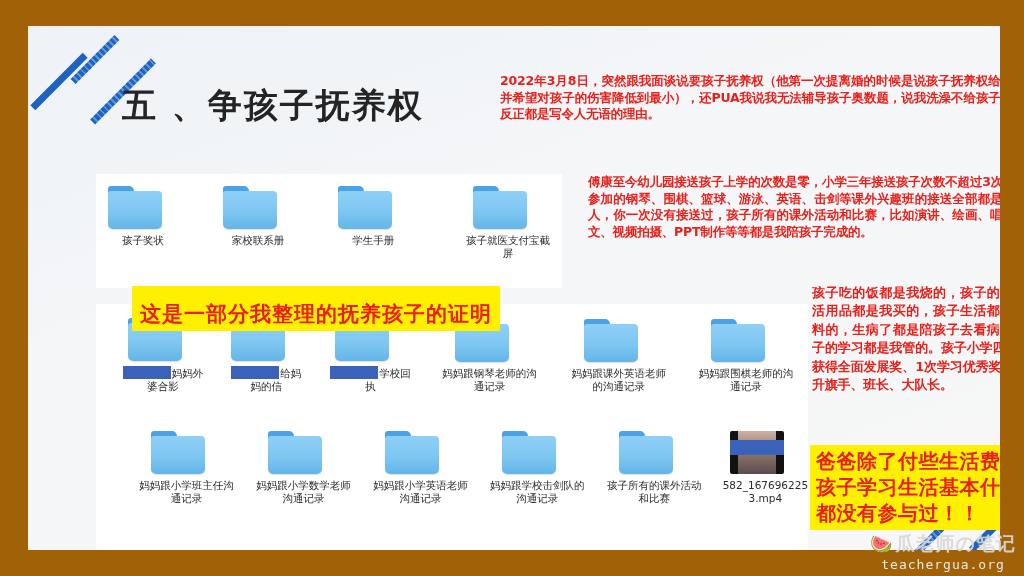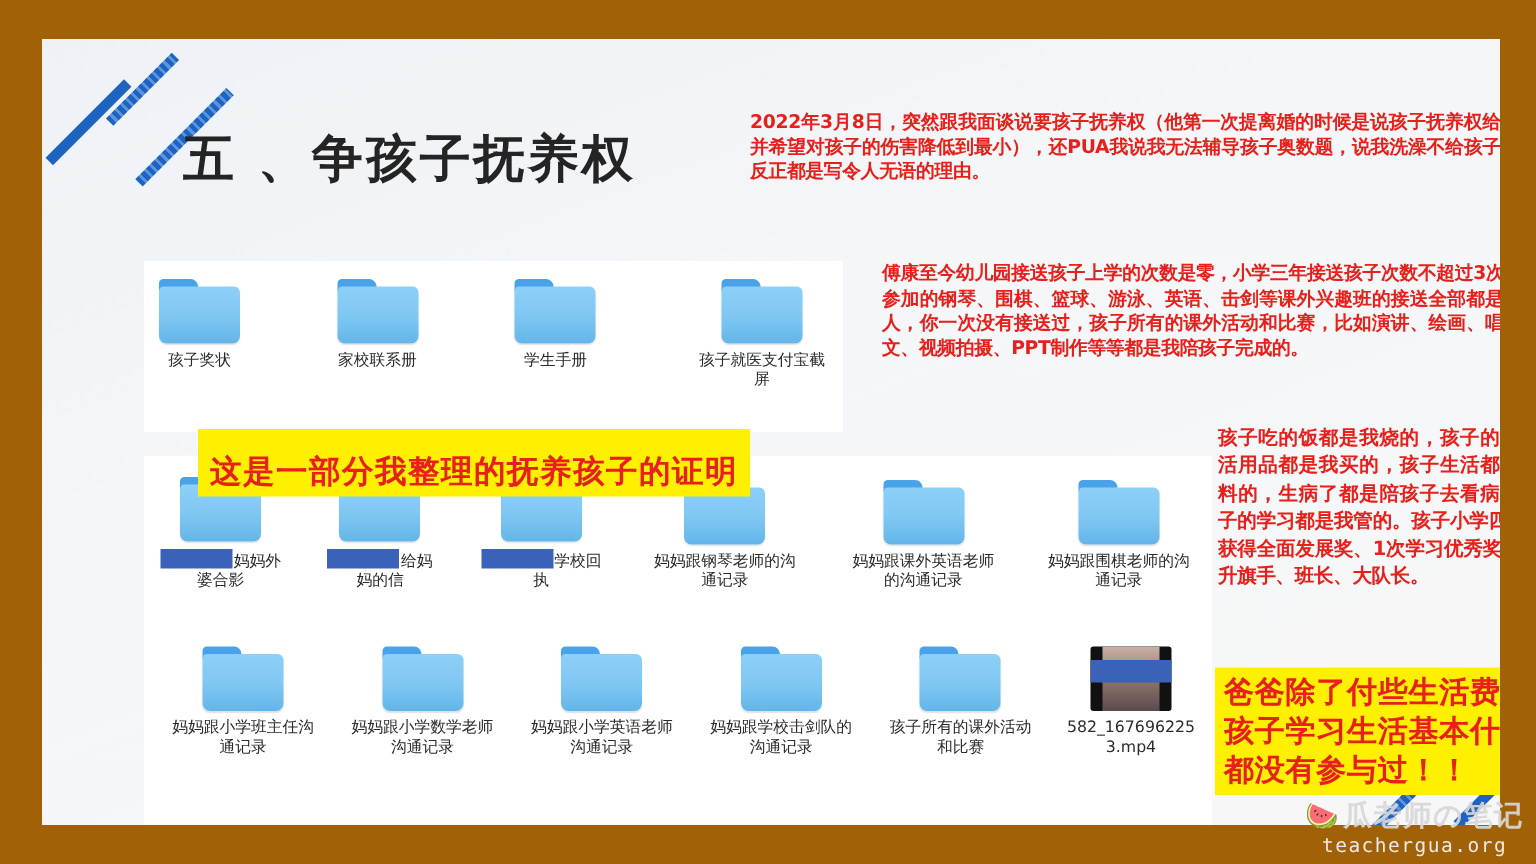--- a/index.html
+++ b/index.html
@@ -79,31 +79,31 @@
   }
   .folder .body{
     position:absolute;left:0;top:5px;width:54px;height:38px;
     background:linear-gradient(180deg,#8dd0f7 0%,#7ec6f2 55%,#63b5e8 100%);
     border-radius:3px 4px 5px 5px;
     box-shadow:0 1px 1px rgba(0,0,0,.12);
   }
   .flabel{
     font-size:10.5px;color:#2b2b2b;text-align:center;line-height:1.25;
     font-family:"DejaVu Sans","Liberation Sans",sans-serif;
-    max-width:104px;word-break:break-all;
+    max-width:104px;word-break:break-all;margin-left:16px;
   }
   .flabel .redact{
     display:inline-block;vertical-align:-2px;width:48px;height:13px;
     background:#3a62b8;margin-right:1px;
   }
 
   
   #row1{left:78px;top:160px;width:448px;justify-content:space-between;}
   #row2{left:78px;top:292px;width:690px;justify-content:space-between;align-items:flex-end;}
-  #row3{left:82px;top:405px;width:690px;justify-content:space-between;}
+  #row3{left:92px;top:405px;width:690px;justify-content:space-between;}
 
   
   .vthumb{
     width:54px;height:43px;position:relative;margin-bottom:5px;
     background:#111;border-radius:2px;overflow:hidden;
   }
   .vthumb .pic{
     position:absolute;left:8px;top:0;width:38px;height:43px;
     background:linear-gradient(180deg,#c9b2a6 0%,#9c8070 40%,#5b4a50 100%);
   }

